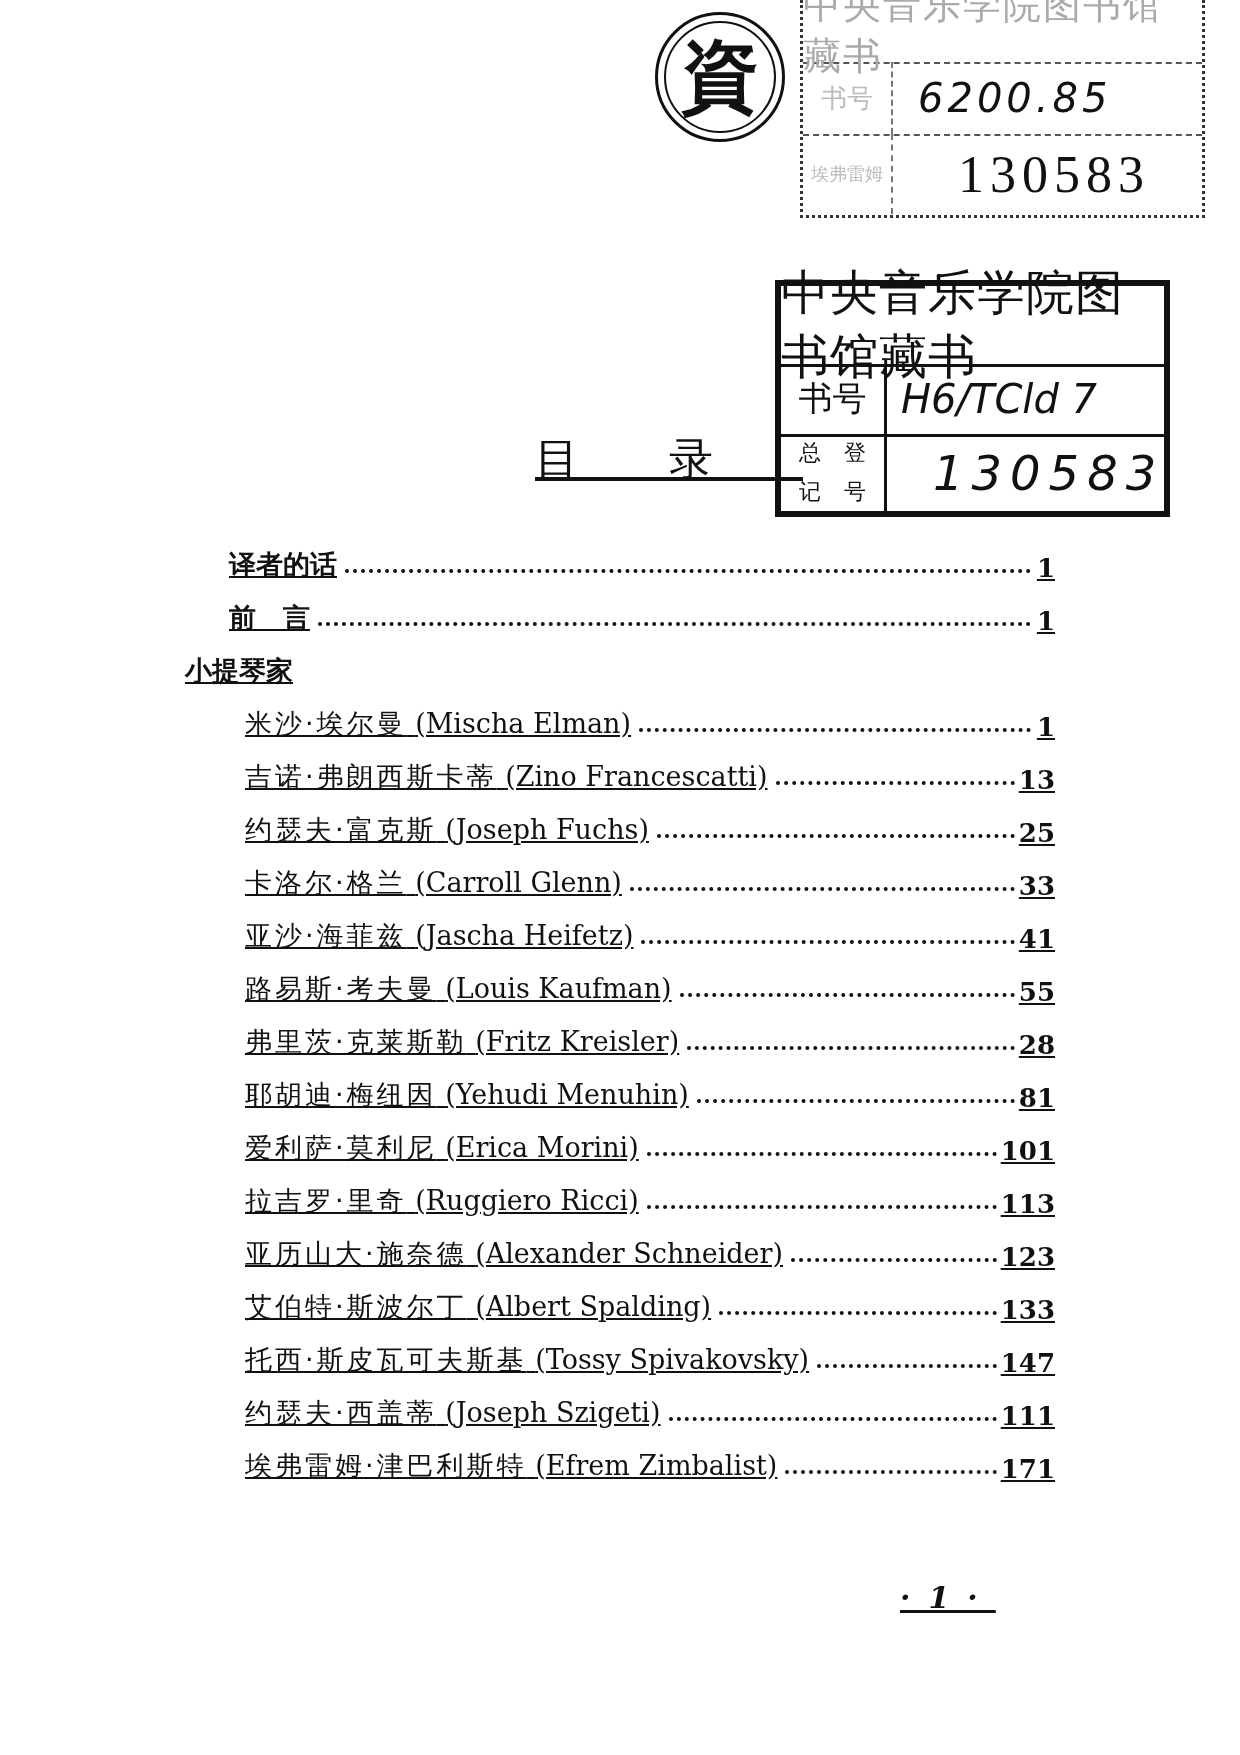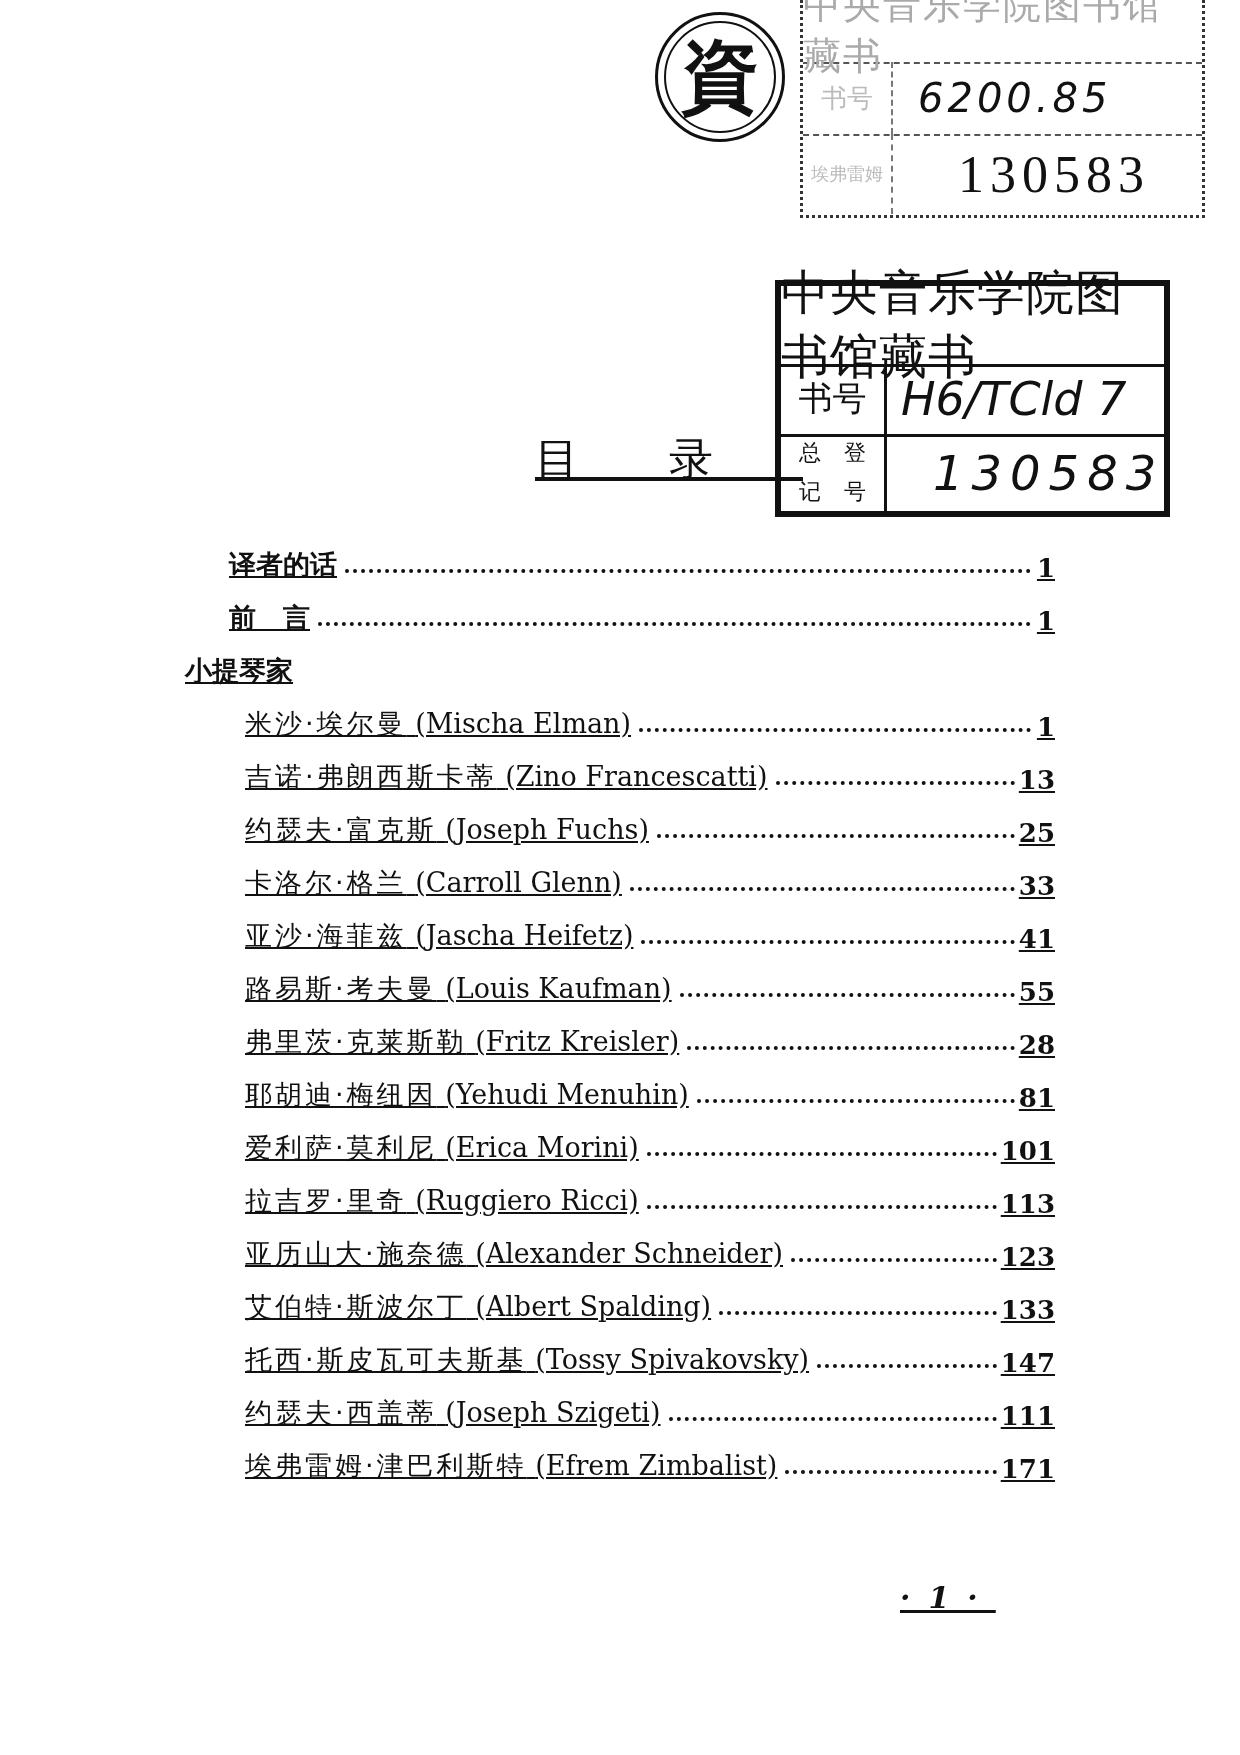--- a/index.html
+++ b/index.html
@@ -33,21 +33,21 @@
   
   .stamp2 { left:775px; top:280px; width:395px; height:237px; border:6px solid #111; box-sizing:border-box; }
   .stamp2 .r1 { position:absolute; left:0; right:0; top:0; height:78px; border-bottom:3px solid #111;
     display:flex; align-items:center; justify-content:center; font-size:48px; font-family:"DejaVu Sans",sans-serif; letter-spacing:1px; }
   .stamp2 .r2 { position:absolute; left:0; right:0; top:78px; height:70px; border-bottom:3px solid #111; }
   .stamp2 .r3 { position:absolute; left:0; right:0; top:148px; bottom:0; }
   .stamp2 .lbl { position:absolute; left:0; width:103px; top:0; bottom:0; border-right:3px solid #111;
     display:flex; align-items:center; justify-content:center; font-size:34px; font-family:"DejaVu Sans",sans-serif; }
   .stamp2 .r3 .lbl { font-size:22px; flex-wrap:wrap; }
   .stamp2 .val { position:absolute; left:112px; right:0; top:0; bottom:0; display:flex; align-items:center; }
-  .stamp2 .r2 .val { font-size:46px; padding-left:8px; }
+  .stamp2 .r2 .val { font-size:40px; padding-left:8px; }
   .stamp2 .r3 .val { font-size:48px; padding-left:40px; letter-spacing:8px; }
 
   
   .title { left:535px; top:430px; font-size:44px; letter-spacing:90px; font-family:"DejaVu Sans",sans-serif; }
 
   
   .toc { left:185px; top:530px; width:870px; }
   .entry { display:flex; align-items:flex-end; height:53px; }
   .entry .t { white-space:nowrap; font-size:27px; }
   .entry.top .t { font-weight:bold; font-family:"DejaVu Sans",sans-serif; font-size:27px;margin-left:44px; }

